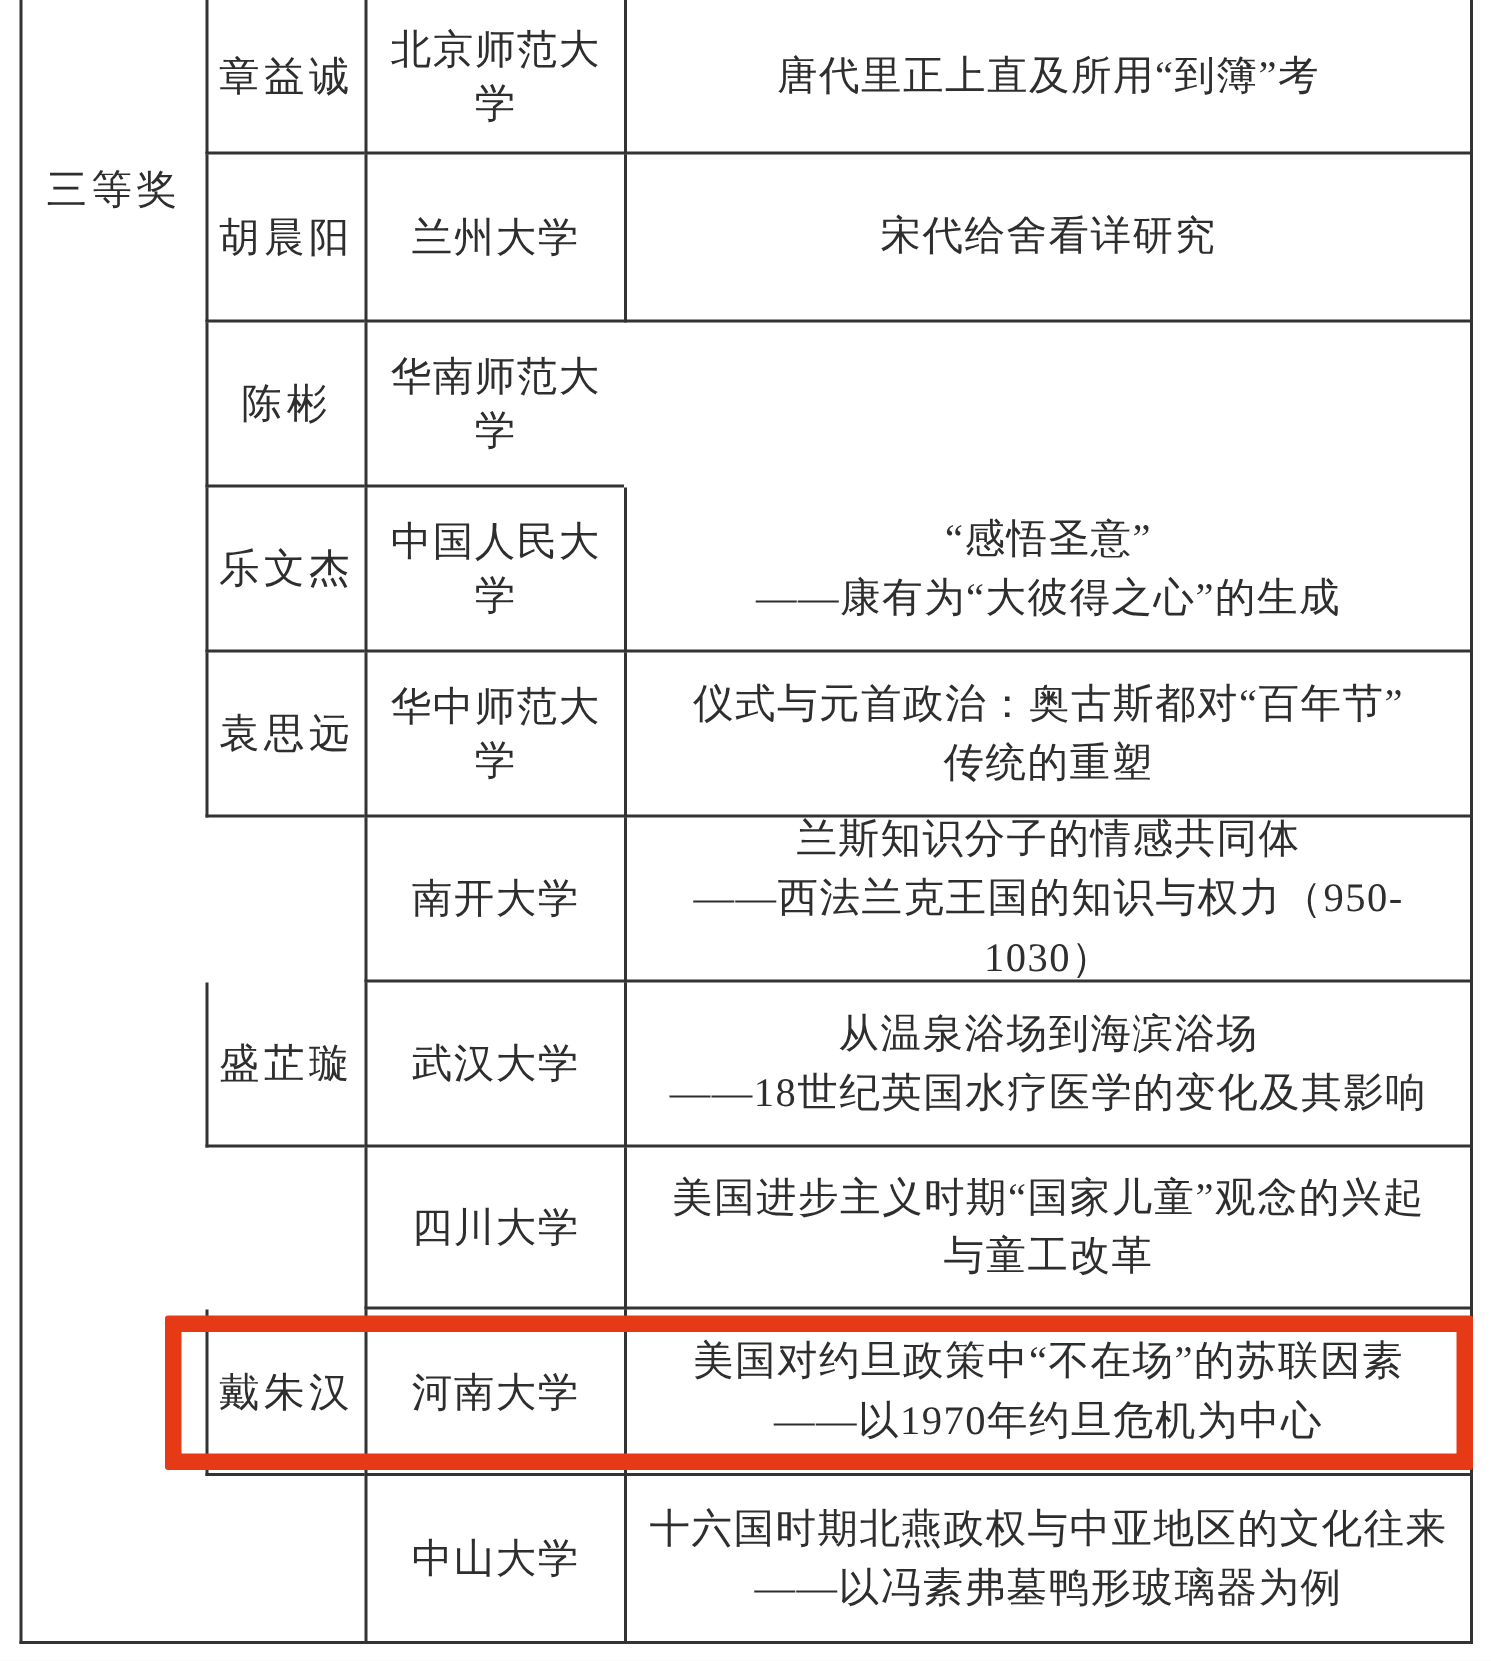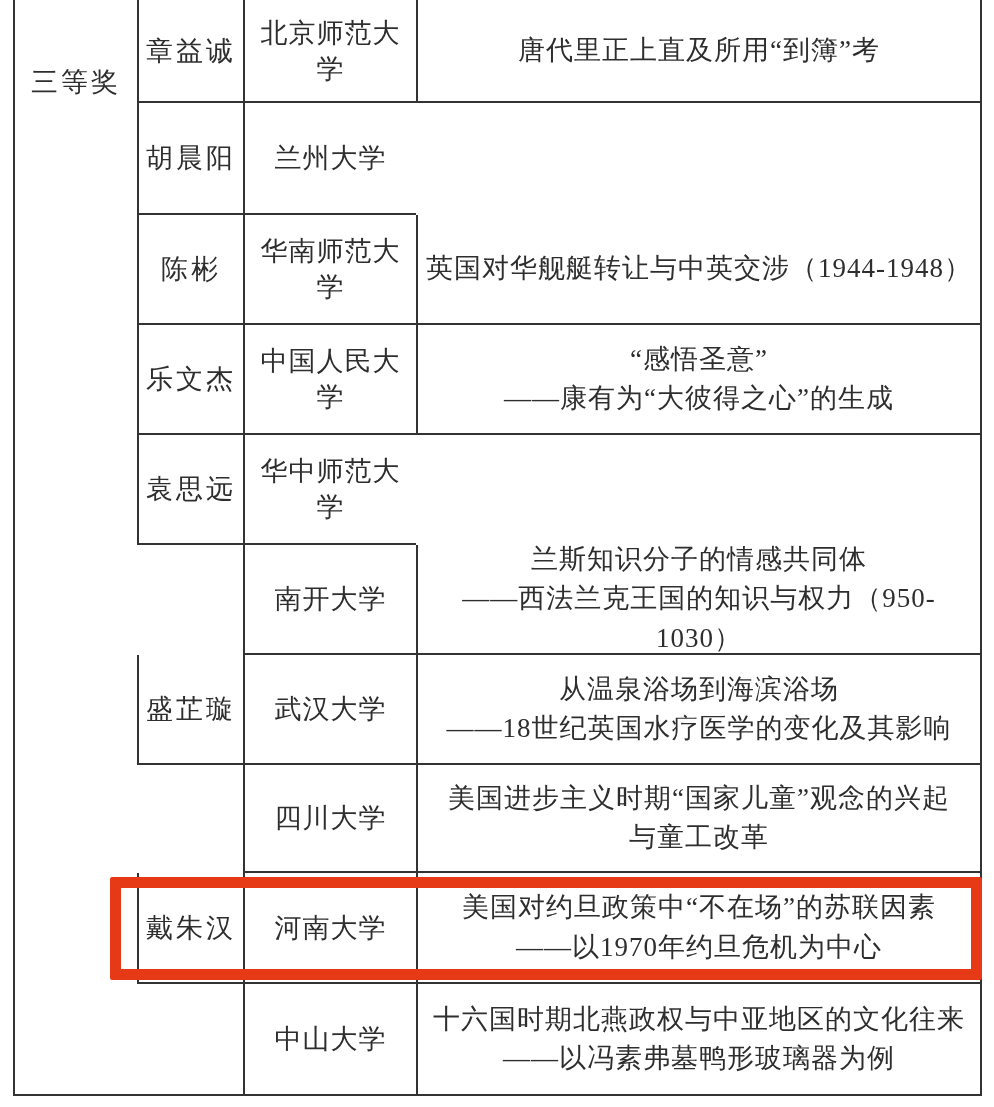--- a/index.html
+++ b/index.html
@@ -35,21 +35,21 @@
     padding:4px 6px;
     box-sizing:border-box;
     overflow:hidden;
   }
   .award{
     grid-column:1;
     grid-row:1/11;
     display:block;
     border-left:none;
     border-bottom:none;
-    padding-top:64px;
+    padding-top:108px;
     letter-spacing:3px;
   }
   .name{grid-column:2;letter-spacing:3px;font-family:Liberation Mono, monospace;}
   .univ{grid-column:3;letter-spacing:1px;}
   .title{
     grid-column:4;
     white-space:pre-line;
     line-height:1.45;
     letter-spacing:1px;
   }
@@ -74,32 +74,34 @@
   <div class="tbl">
 
     <div class="cell award">三等奖</div>
 
     <div class="cell name r1">章益诚</div>
     <div class="cell univ r1">北京师范大学</div>
     <div class="cell title r1">唐代里正上直及所用“到簿”考</div>
 
     <div class="cell name r2">胡晨阳</div>
     <div class="cell univ r2">兰州大学</div>
+    <div class="cell title r2">宋代给舍看详研究</div>
 
     <div class="cell name r3">陈彬</div>
     <div class="cell univ r3">华南师范大学</div>
-    <div class="cell title r3">英国对华舰艇转让与中英交涉（1944-1948）</div>
 
     <div class="cell name r4">乐文杰</div>
     <div class="cell univ r4">中国人民大学</div>
     <div class="cell title r4">“感悟圣意”
 ——康有为“大彼得之心”的生成</div>
 
     <div class="cell name r5">袁思远</div>
     <div class="cell univ r5">华中师范大学</div>
+    <div class="cell title r5">仪式与元首政治：奥古斯都对“百年节”
+传统的重塑</div>
 
     <div class="cell univ r6">南开大学</div>
     <div class="cell title r6">兰斯知识分子的情感共同体
 ——西法兰克王国的知识与权力（950-1030）</div>
 
     <div class="cell name r7">盛芷璇</div>
     <div class="cell univ r7">武汉大学</div>
     <div class="cell title r7">从温泉浴场到海滨浴场
 ——18世纪英国水疗医学的变化及其影响</div>
 

